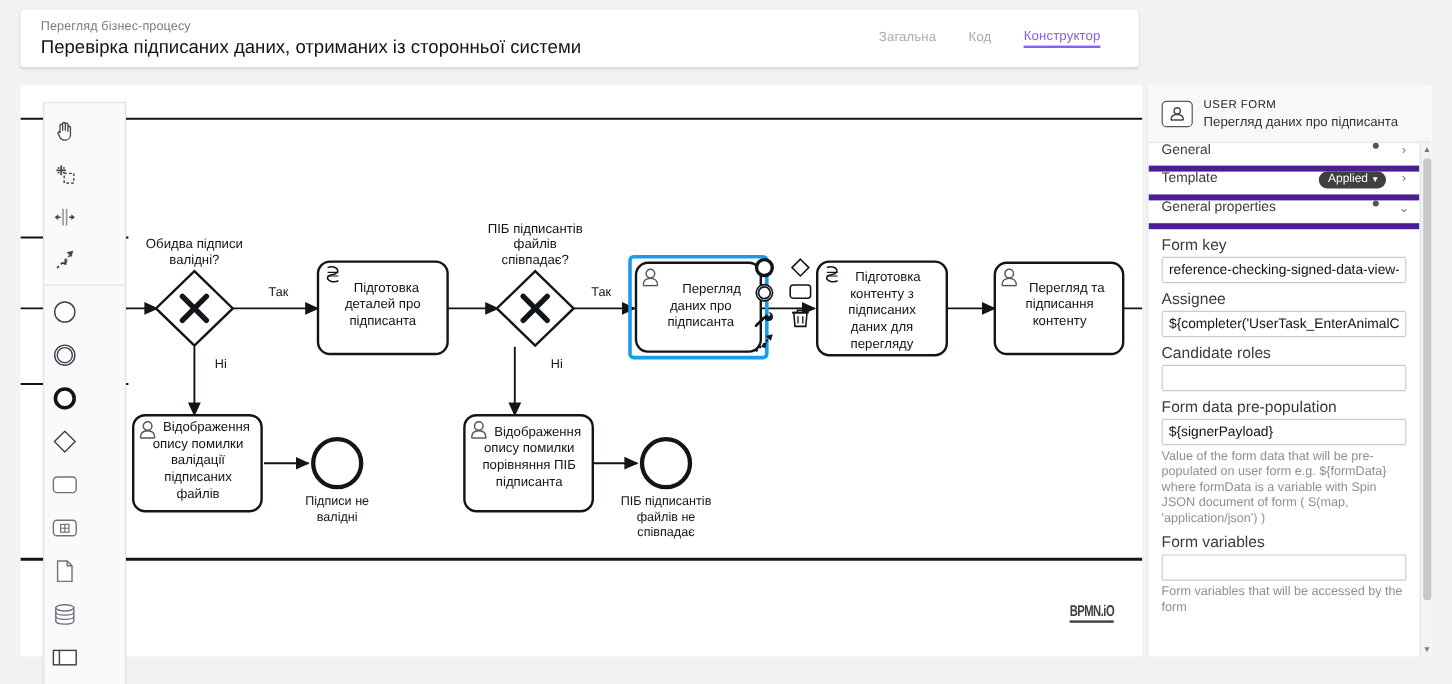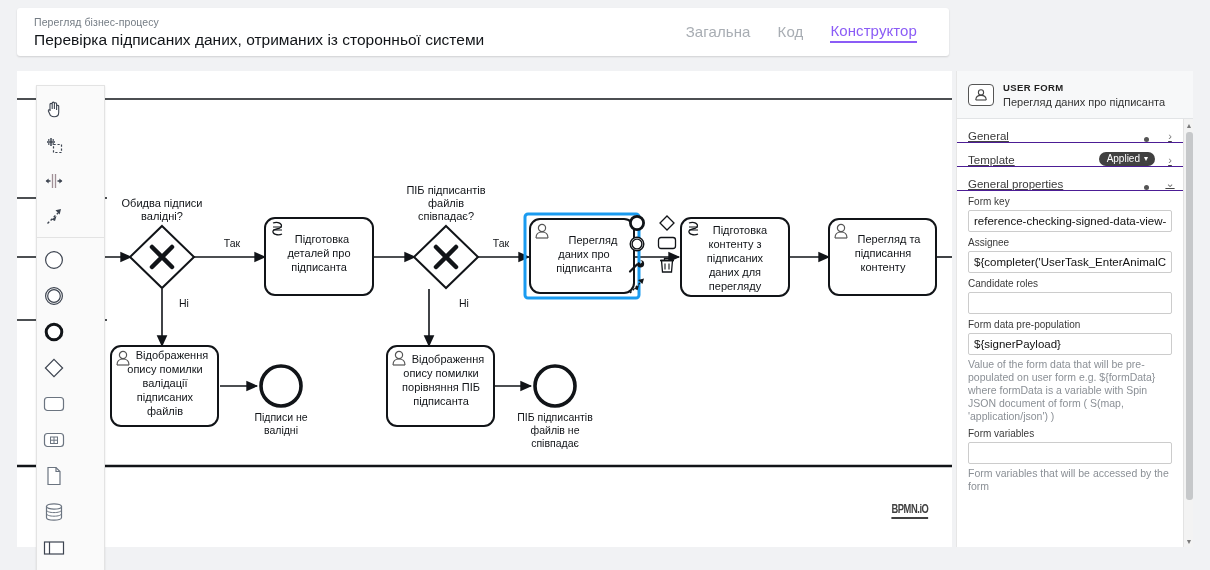--- a/index.html
+++ b/index.html
@@ -19,21 +19,21 @@
     background: #ffffff;
     border-radius: 3px;
     box-shadow: 0 1px 2px rgba(0,0,0,.14);
     display: flex; align-items: center;
   }
   .header-titles { padding-left: 17px; flex: 1 1 auto; }
   .eyebrow { font-size: 10.5px; color: #747c84; line-height: 14px; letter-spacing: .1px; }
   .main-title { font-size: 15.5px; color: #111418; line-height: 20px; margin-top: 1px; }
   .tabs { display: flex; align-items: center; gap: 27px; padding-right: 32px; height: 100%; }
   .tab {
-    font-size: 15px; color: #a8adb3; letter-spacing: .1px;
+    font-size: 11px; color: #a8adb3; letter-spacing: .1px;
     padding-bottom: 2px; cursor: pointer; user-select: none;
   }
   .tab.active { color: #8b5cf6; border-bottom: 2px solid #8b5cf6; text-align: center; }
 
   
   .canvas {
     position: absolute; left: 17px; top: 71px;
     width: 935px; height: 476px;
     background: #ffffff; overflow: hidden;
   }
@@ -94,47 +94,46 @@
     border-bottom: 1px solid #e2e4e6;
     height: 48px;
   }
   .props-icon {
     width: 26px; height: 22px; flex: 0 0 auto;
     border: 1px solid #555; border-radius: 4px;
     display: flex; align-items: center; justify-content: center;
     background: #fff;
   }
   .props-head-text { line-height: 13px; }
-  .props-kind { font-size: 9.5px; font-weight: bold; color: #222; letter-spacing: .4px; }
+  .props-kind { font-size: 9.5px; font-weight: normal; color: #222; letter-spacing: .4px; }
   .props-name { font-size: 11px; color: #333; margin-top: 2px; }
 
   .props-scroll {
     position: absolute; left: 0; top: 48px; right: 10px; bottom: 0;
     overflow: hidden;
   }
   .group-row {
-    display: flex; align-items: flex-end;
+    display: flex; align-items: flex-start;
     height: 24px; padding: 0 8px 0 11px;
-    border-bottom: 1px solid #4c1d95;
+    border-bottom: 5px solid #4c1d95;
     cursor: pointer;
-    text-decoration: underline;
   }
   .group-title { flex: 1 1 auto; font-size: 11.5px; color: #3a3a3a; }
   .dot { width: 5px; height: 5px; border-radius: 50%; background: #555; margin-right: 16px; }
   .chev { font-size: 11px; color: #777; width: 10px; text-align: center; }
   .badge {
     background: #404040; color: #fff; border-radius: 9px;
     font-size: 10px; padding: 1px 7px 2px 8px;
     display: inline-flex; align-items: center; gap: 4px;
     margin-right: 10px;
   }
   .badge .bchev { font-size: 8px; }
 
   .field { padding: 5px 11px 0 11px; }
-  .field label { display: block; font-size: 10px; color: #3a3a3a; margin-bottom: 3px; }
+  .field label { display: block; font-size: 13px; color: #3a3a3a; margin-bottom: 3px; }
   .field input {
     width: 100%; height: 22px;
     border: 1px solid #ccc; border-radius: 2px;
     padding: 0 5px; font-size: 11.5px; color: #111;
     font-family: "Liberation Sans", sans-serif;
     background: #fff; outline: none;
   }
   .hint { font-size: 10.5px; color: #8b9096; line-height: 13px; padding: 3px 11px 0 11px; }
 
   .scrollbar {

